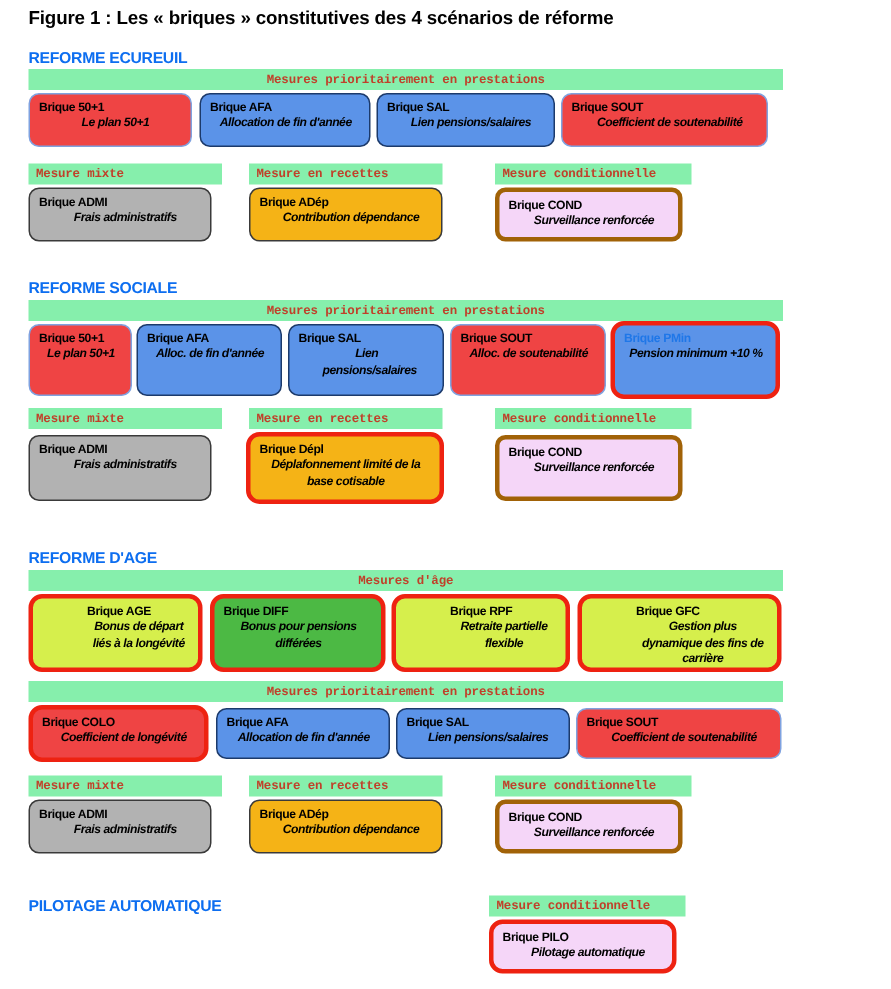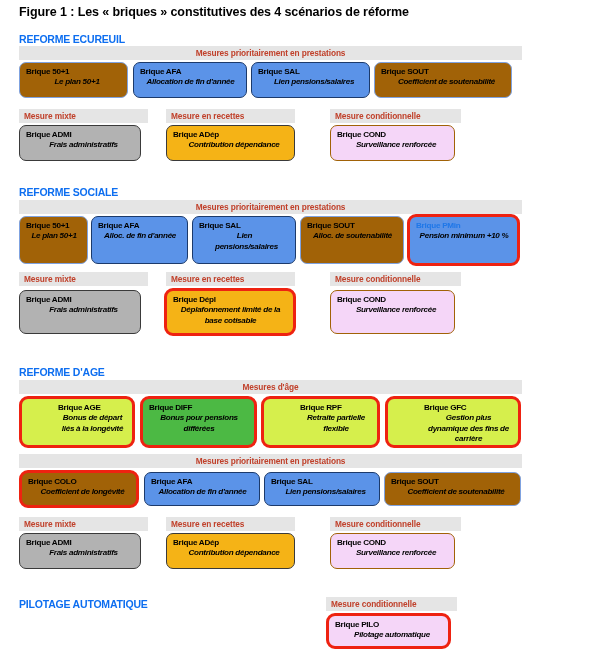--- a/index.html
+++ b/index.html
@@ -32,30 +32,31 @@
   .section-title {
     position: absolute;
     font-size: 10.5px;
     font-weight: bold;
     color: #0d6ef0;
     letter-spacing: -0.2px;
     white-space: nowrap;
   }
   .banner {
     position: absolute;
-    background: #e5e5e5;
+    background: #86efac;
     color: #c0402a;
     font-size: 8.3px;
     font-weight: bold;
     letter-spacing: -0.1px;
     display: flex;
     align-items: center;
     box-sizing: border-box;
     white-space: nowrap;
     overflow: hidden;
+    font-family: Liberation Mono, monospace;
   }
   .banner.center { justify-content: center; }
   .banner.left { justify-content: flex-start; padding-left: 5px; }
 
   .brick {
     position: absolute;
     box-sizing: border-box;
     border-radius: 7px;
     padding: 4px 5px 3px 6px;
     overflow: hidden;
@@ -75,25 +76,25 @@
     font-style: italic;
     color: #000000;
     letter-spacing: -0.3px;
     line-height: 10.5px;
     text-align: center;
     padding-left: 6px;
   }
   .brick.title-blue .b-title { color: #1f77e8; }
 
   
-  .f-paleblue { background: #a16207; border: 1px solid #7fa2e0; }
+  .f-paleblue { background: #ef4444; border: 1px solid #7fa2e0; }
   .f-blue     { background: #5b93e8; border: 1px solid #1c3a6b; }
   .f-gray     { background: #b2b2b2; border: 1px solid #3a3a3a; }
   .f-orange   { background: #f5b316; border: 1px solid #3a3a3a; }
-  .f-pink     { background: #f5d6f8; border: 1px solid #a16207; }
+  .f-pink     { background: #f5d6f8; border: 3px solid #a16207; }
   .f-yellowgrn{ background: #d6ef4c; border: 1px solid #c0392b; padding-left: 36px; }
   .f-green    { background: #4cb944; border: 1px solid #c0392b; }
 
   
   .hl {
     border: 3px solid #ee2211 !important;
     border-radius: 9px;
   }
 </style>
 </head>

